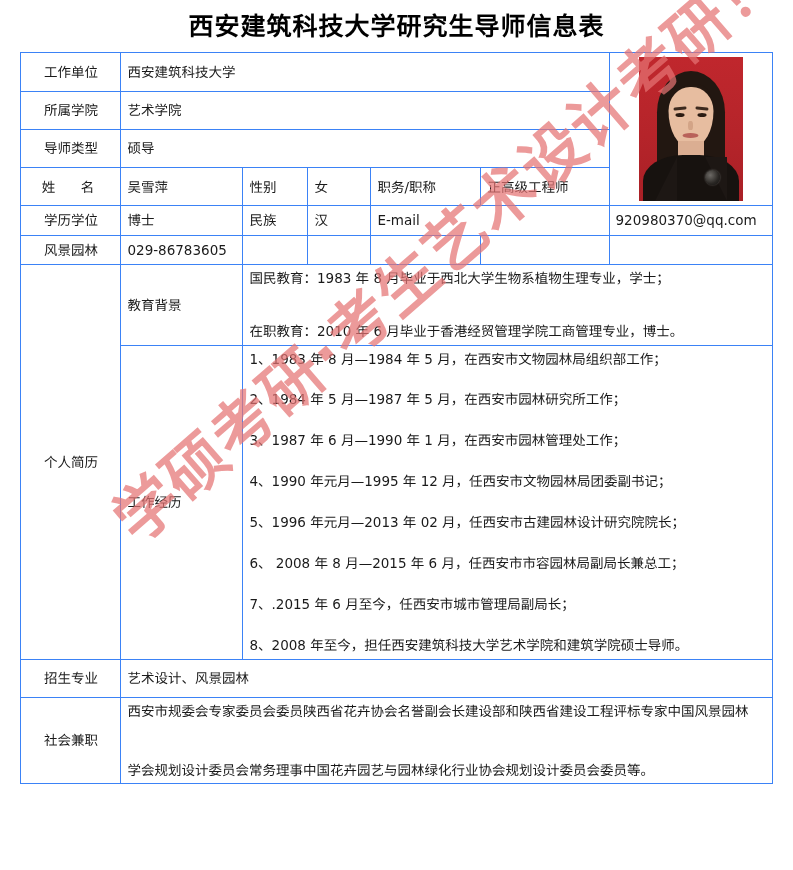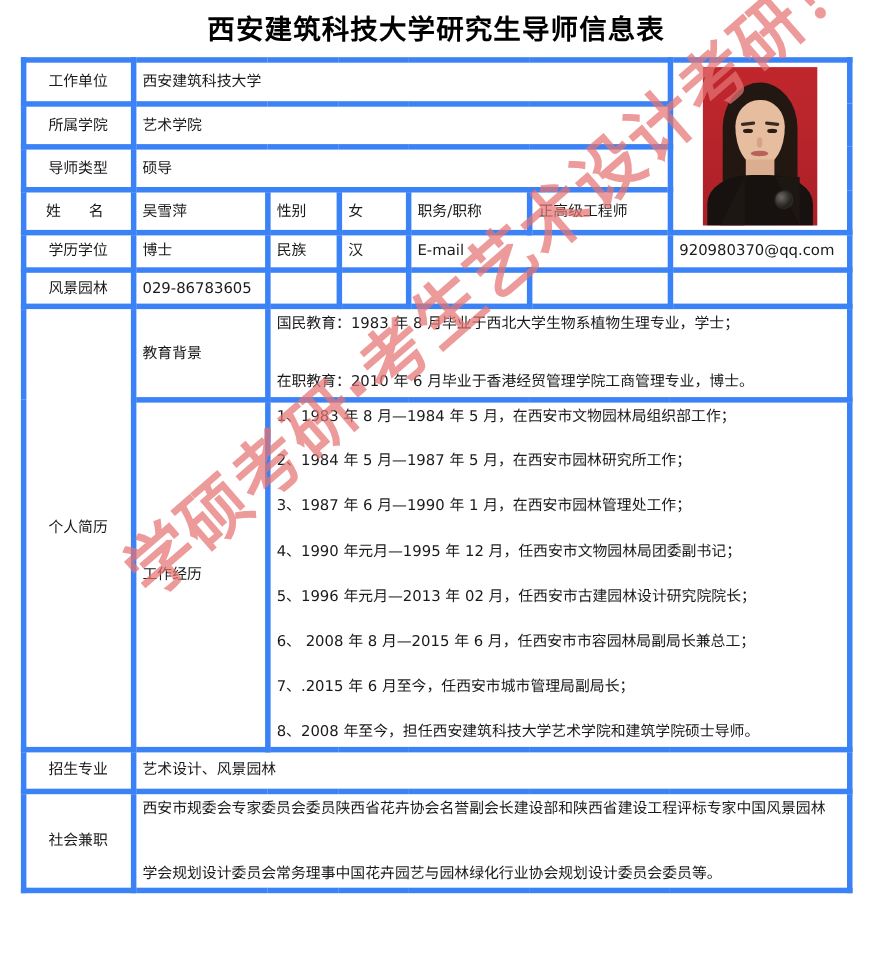--- a/index.html
+++ b/index.html
@@ -40,21 +40,21 @@
 
   
   .info-table {
     border-collapse: collapse;
     table-layout: fixed;
     width: 751px;
     margin: 0 auto;
     background: #ffffff;
   }
   .info-table td {
-    border: 5px solid #3b82f6;
+    border: 1px solid #3b82f6;
     padding: 4px 6px;
     font-size: 13.5px;
     line-height: 1.5;
     vertical-align: middle;
     color: #1a1a1a;
     background: transparent;
   }
 
   .lbl {
     text-align: center;

